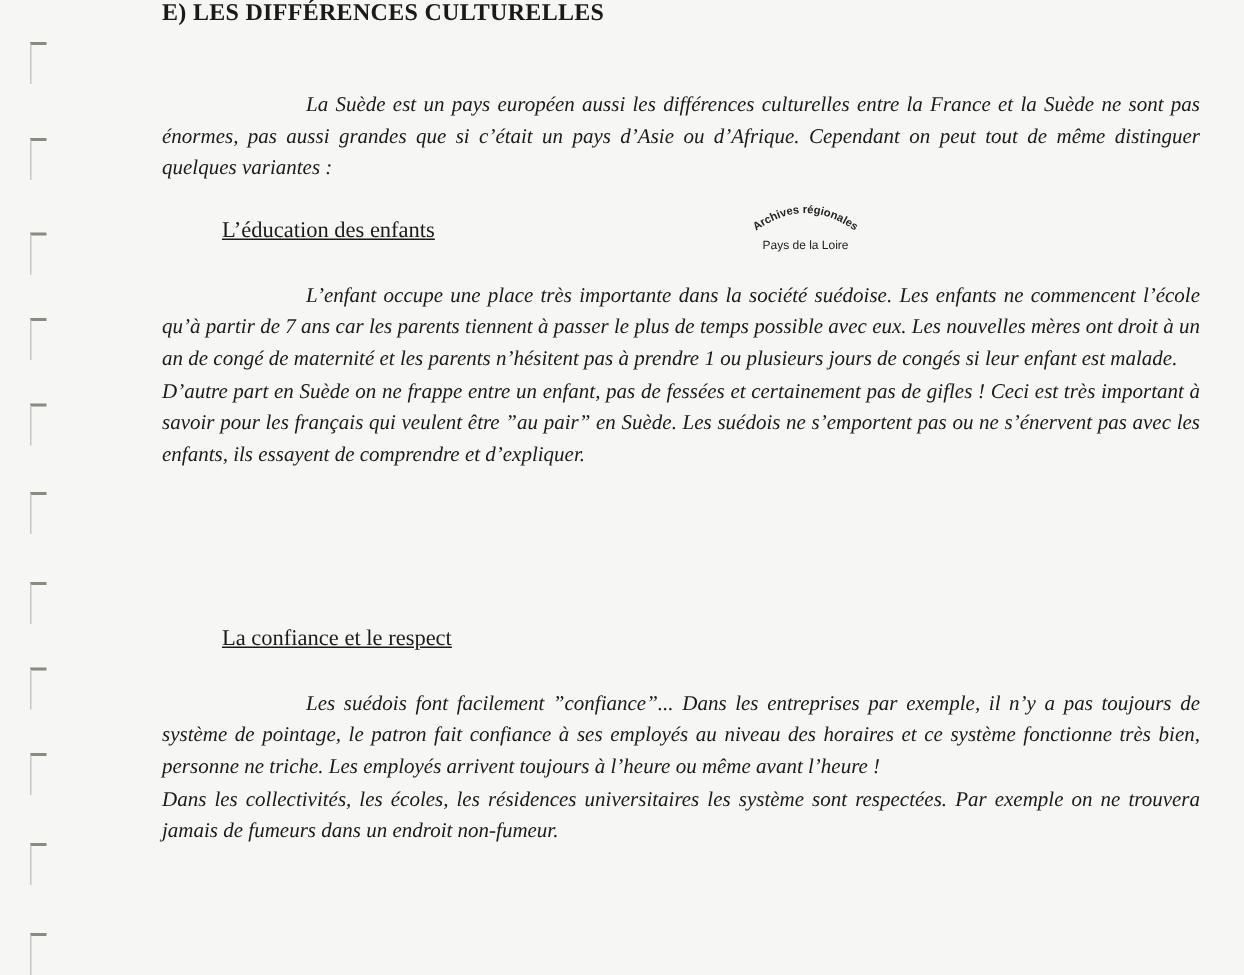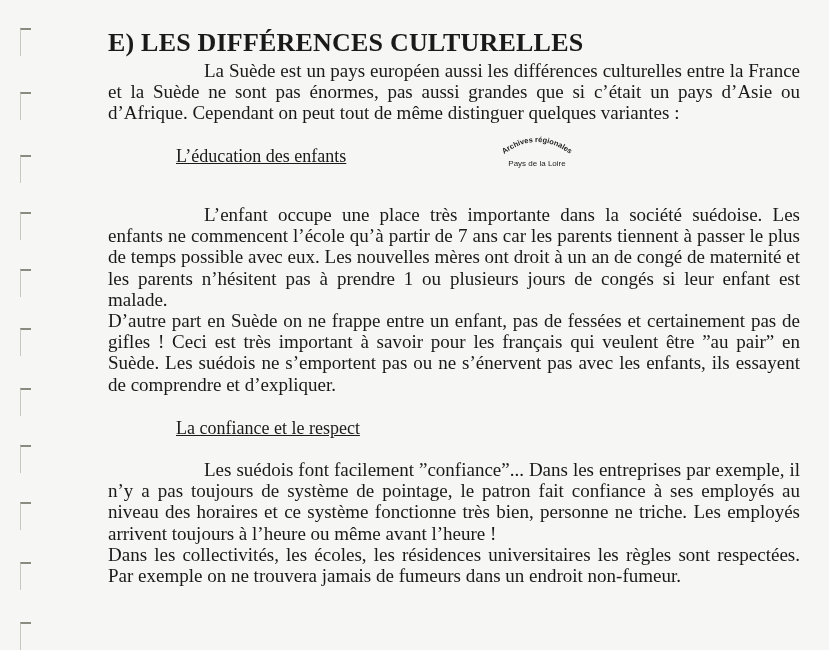--- a/index.html
+++ b/index.html
@@ -10,28 +10,28 @@
     font-family: "Liberation Serif", "DejaVu Serif", serif;
     color: #1a1a1a;
   }
   .binder { position: absolute; left: 0; top: 0; width: 40px; height: 650px; }
   .binder .hole {
     position: absolute; left: 20px; width: 10px; height: 26px;
     border-top: 2px solid #8a8a80; border-left: 1px solid #c8c8c0;
   }
   .page { position: absolute; left: 108px; top: 0; width: 692px; }
   .title {
-    position: absolute; top: 28px; left: 0;
-    font-weight: bold; font-size: 26px; letter-spacing: 0.2px; margin: 0;
+    position: absolute; top: 0; left: 0;
+    font-weight: bold; font-size: 16px; letter-spacing: 0.2px; margin: 0;
   }
-  p { margin: 0; font-size: 19px; line-height: 21.2px; text-align: justify; }
+  p { margin: 0; font-size: 14px; line-height: 21.2px; text-align: justify; font-style: italic; }
   .indent { text-indent: 96px; }
   .block { position: absolute; left: 0; width: 692px; }
   .subhead {
-    position: absolute; left: 40px; font-size: 18px; text-decoration: underline; margin-left: 28px;
+    position: absolute; left: 40px; font-size: 15px; text-decoration: underline;
   }
   .stamp {
     position: absolute; left: 390px; top: 132px; width: 78px; height: 40px;
   }
   .stamp svg { width: 78px; height: 40px; }
 </style>
 </head>
 <body>
 
 <div class="binder">
@@ -62,24 +62,24 @@
       <defs>
           <path id="arc" d="M6,22 Q39,-2 72,22" fill="none"></path>
         </defs>
       <text font-size="7.5" font-weight="bold" font-family="Liberation Sans, sans-serif" fill="#222">
         <textPath href="#arc" startOffset="50%" text-anchor="middle">Archives régionales</textPath>
       </text>
       <text x="39" y="34" font-size="8" font-family="Liberation Sans, sans-serif" text-anchor="middle" fill="#222">Pays de la Loire</text>
     </svg>
   </div>
 
-  <div class="block" style="top:204px">
+  <div class="block" style="top:187px">
     <p class="indent">L’enfant occupe une place très importante dans la société suédoise. Les enfants ne commencent l’école qu’à partir de 7 ans car les parents tiennent à passer le plus de temps possible avec eux. Les nouvelles mères ont droit à un an de congé de maternité et les parents n’hésitent pas à prendre 1 ou plusieurs jours de congés si leur enfant est malade.</p>
     <p>D’autre part en Suède on ne frappe entre un enfant, pas de fessées et certainement pas de gifles ! Ceci est très important à savoir pour les français qui veulent être ”au pair” en Suède. Les suédois ne s’emportent pas ou ne s’énervent pas avec les enfants, ils essayent de comprendre et d’expliquer.</p>
   </div>
 
   <div class="subhead" style="top:418px">La confiance et le respect</div>
 
   <div class="block" style="top:459px">
     <p class="indent">Les suédois font facilement ”confiance”... Dans les entreprises par exemple, il n’y a pas toujours de système de pointage, le patron fait confiance à ses employés au niveau des horaires et ce système fonctionne très bien, personne ne triche. Les employés arrivent toujours à l’heure ou même avant l’heure !</p>
-    <p>Dans les collectivités, les écoles, les résidences universitaires les règles sont respectées. Par exemple on ne trouvera jamais de fumeurs dans un endroit non-fumeur.</p>
+    <p>Dans les collectivités, les écoles, les résidences universitaires les système sont respectées. Par exemple on ne trouvera jamais de fumeurs dans un endroit non-fumeur.</p>
   </div>
 </div>
 
 </body></html>

